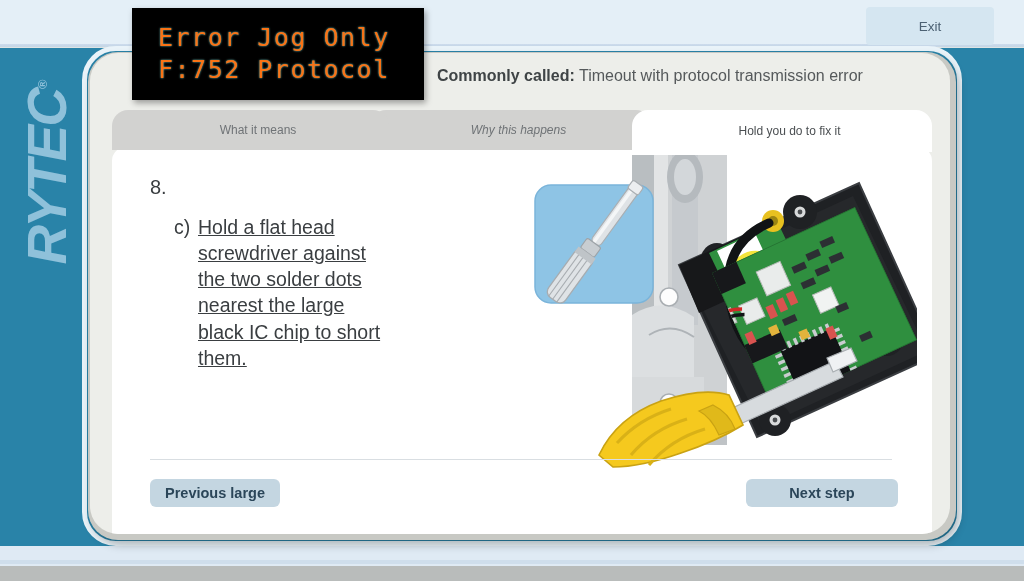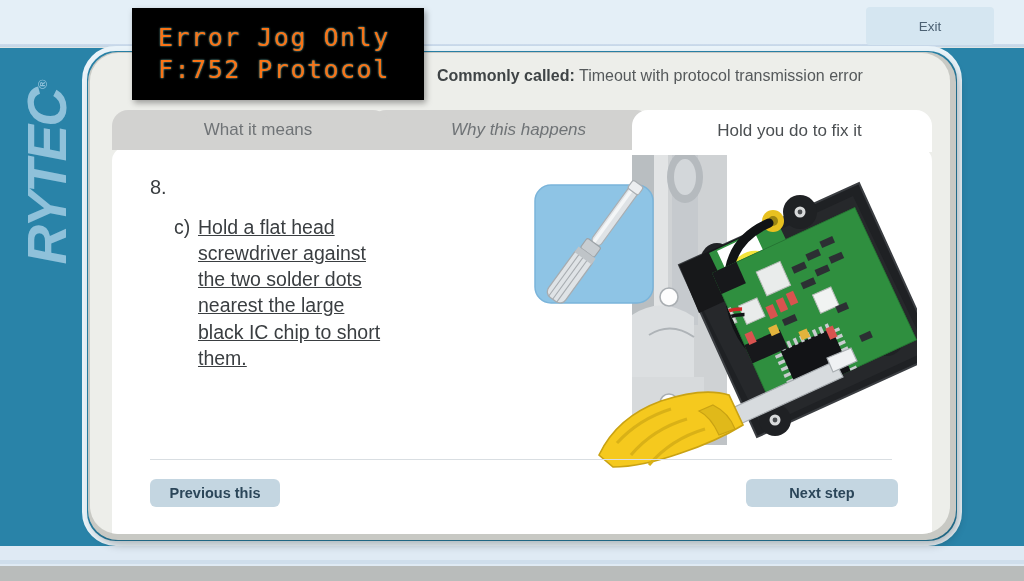--- a/index.html
+++ b/index.html
@@ -132,21 +132,21 @@
     left: 22px; top: 57px;
     width: 820px; height: 40px;
   }
   .tab {
     position: absolute;
     top: 0;
     height: 40px;
     border-radius: 16px 16px 0 0;
     background: #d2d2d0;
     color: #6f7376;
-    font-size: 17px;
+    font-size: 12px;
     display: flex;
     align-items: center;
     justify-content: center;
     cursor: pointer;
     padding-left: 15px;
   }
   .tab.active {
     background: #ffffff;
     color: #4b4f52;
     height: 42px;
@@ -480,21 +480,21 @@
                 <line x1="176" y1="100" x2="176" y2="158"></line>
                 <line x1="181" y1="100" x2="181" y2="158"></line>
               </g>
               <rect x="166" y="100" width="21" height="7" fill="#bfc4c8"></rect>
             </g>
           </g>
         </svg>
       </div>
 
       <div class="divider"></div>
-      <button class="navbtn btn-prev">Previous this</button>
+      <button class="navbtn btn-prev">Previous large</button>
       <button class="navbtn btn-next">Next step</button>
     </div>
   </div>
 
   <div class="lcd">
     <div class="lcd-line">Error Jog Only</div>
     <div class="lcd-line">F:752 Protocol</div>
   </div>
 
 </div>

